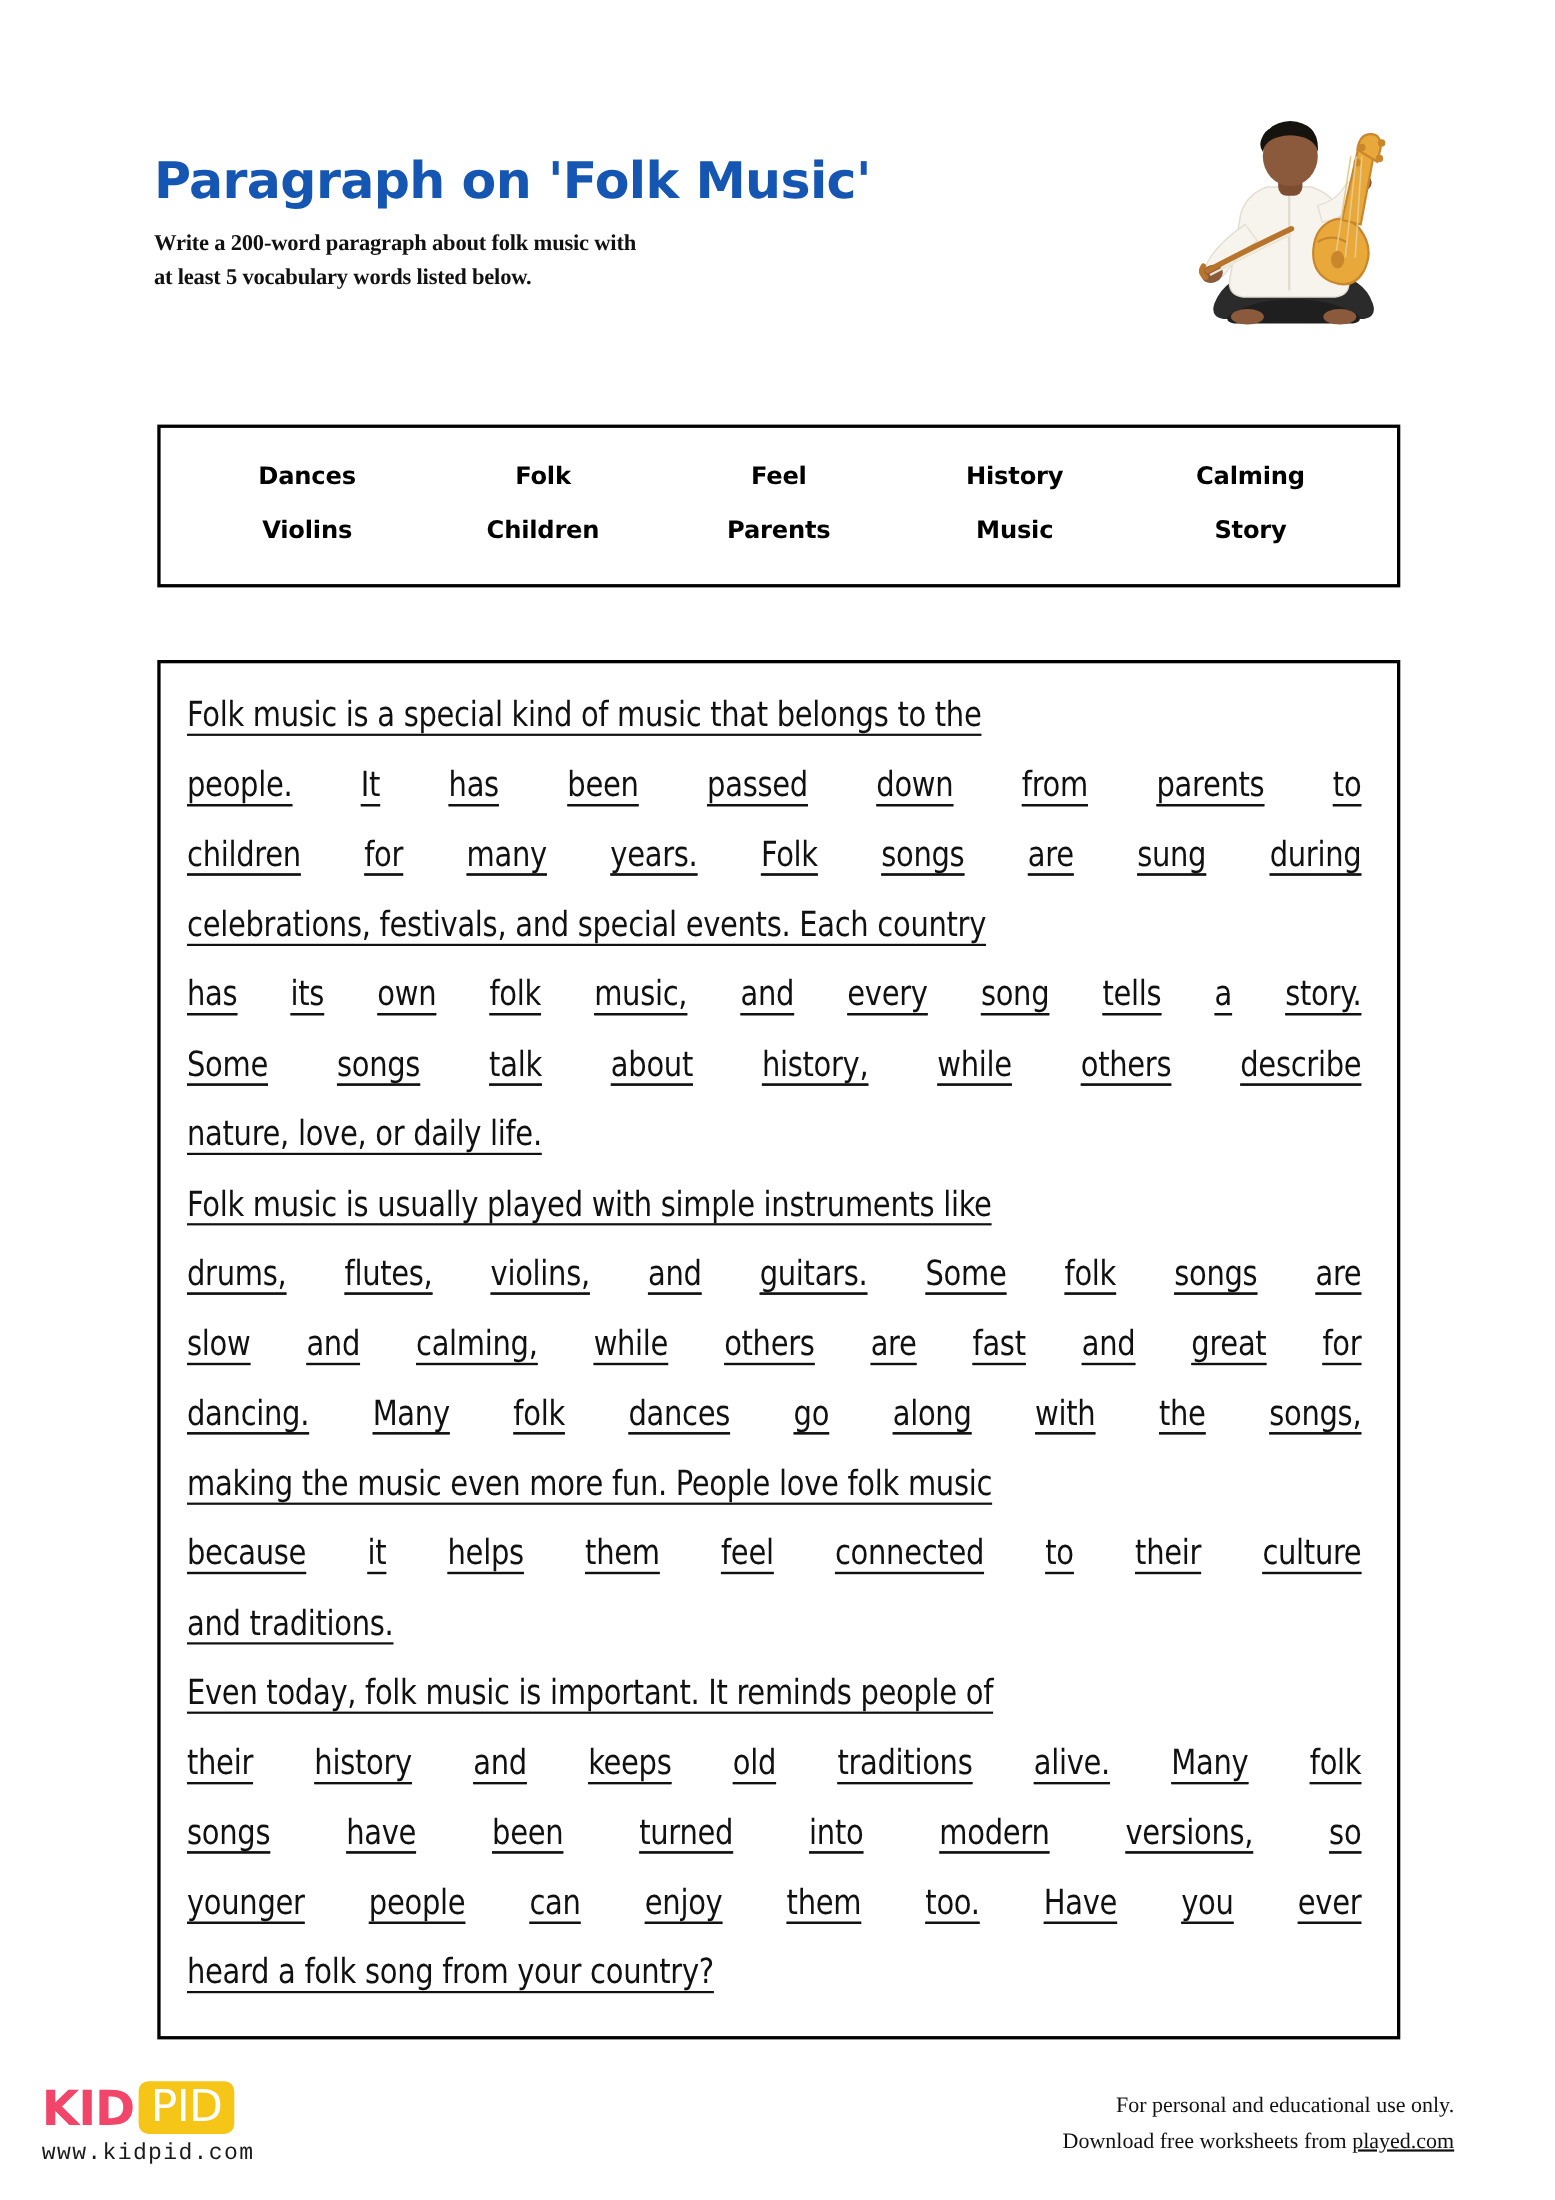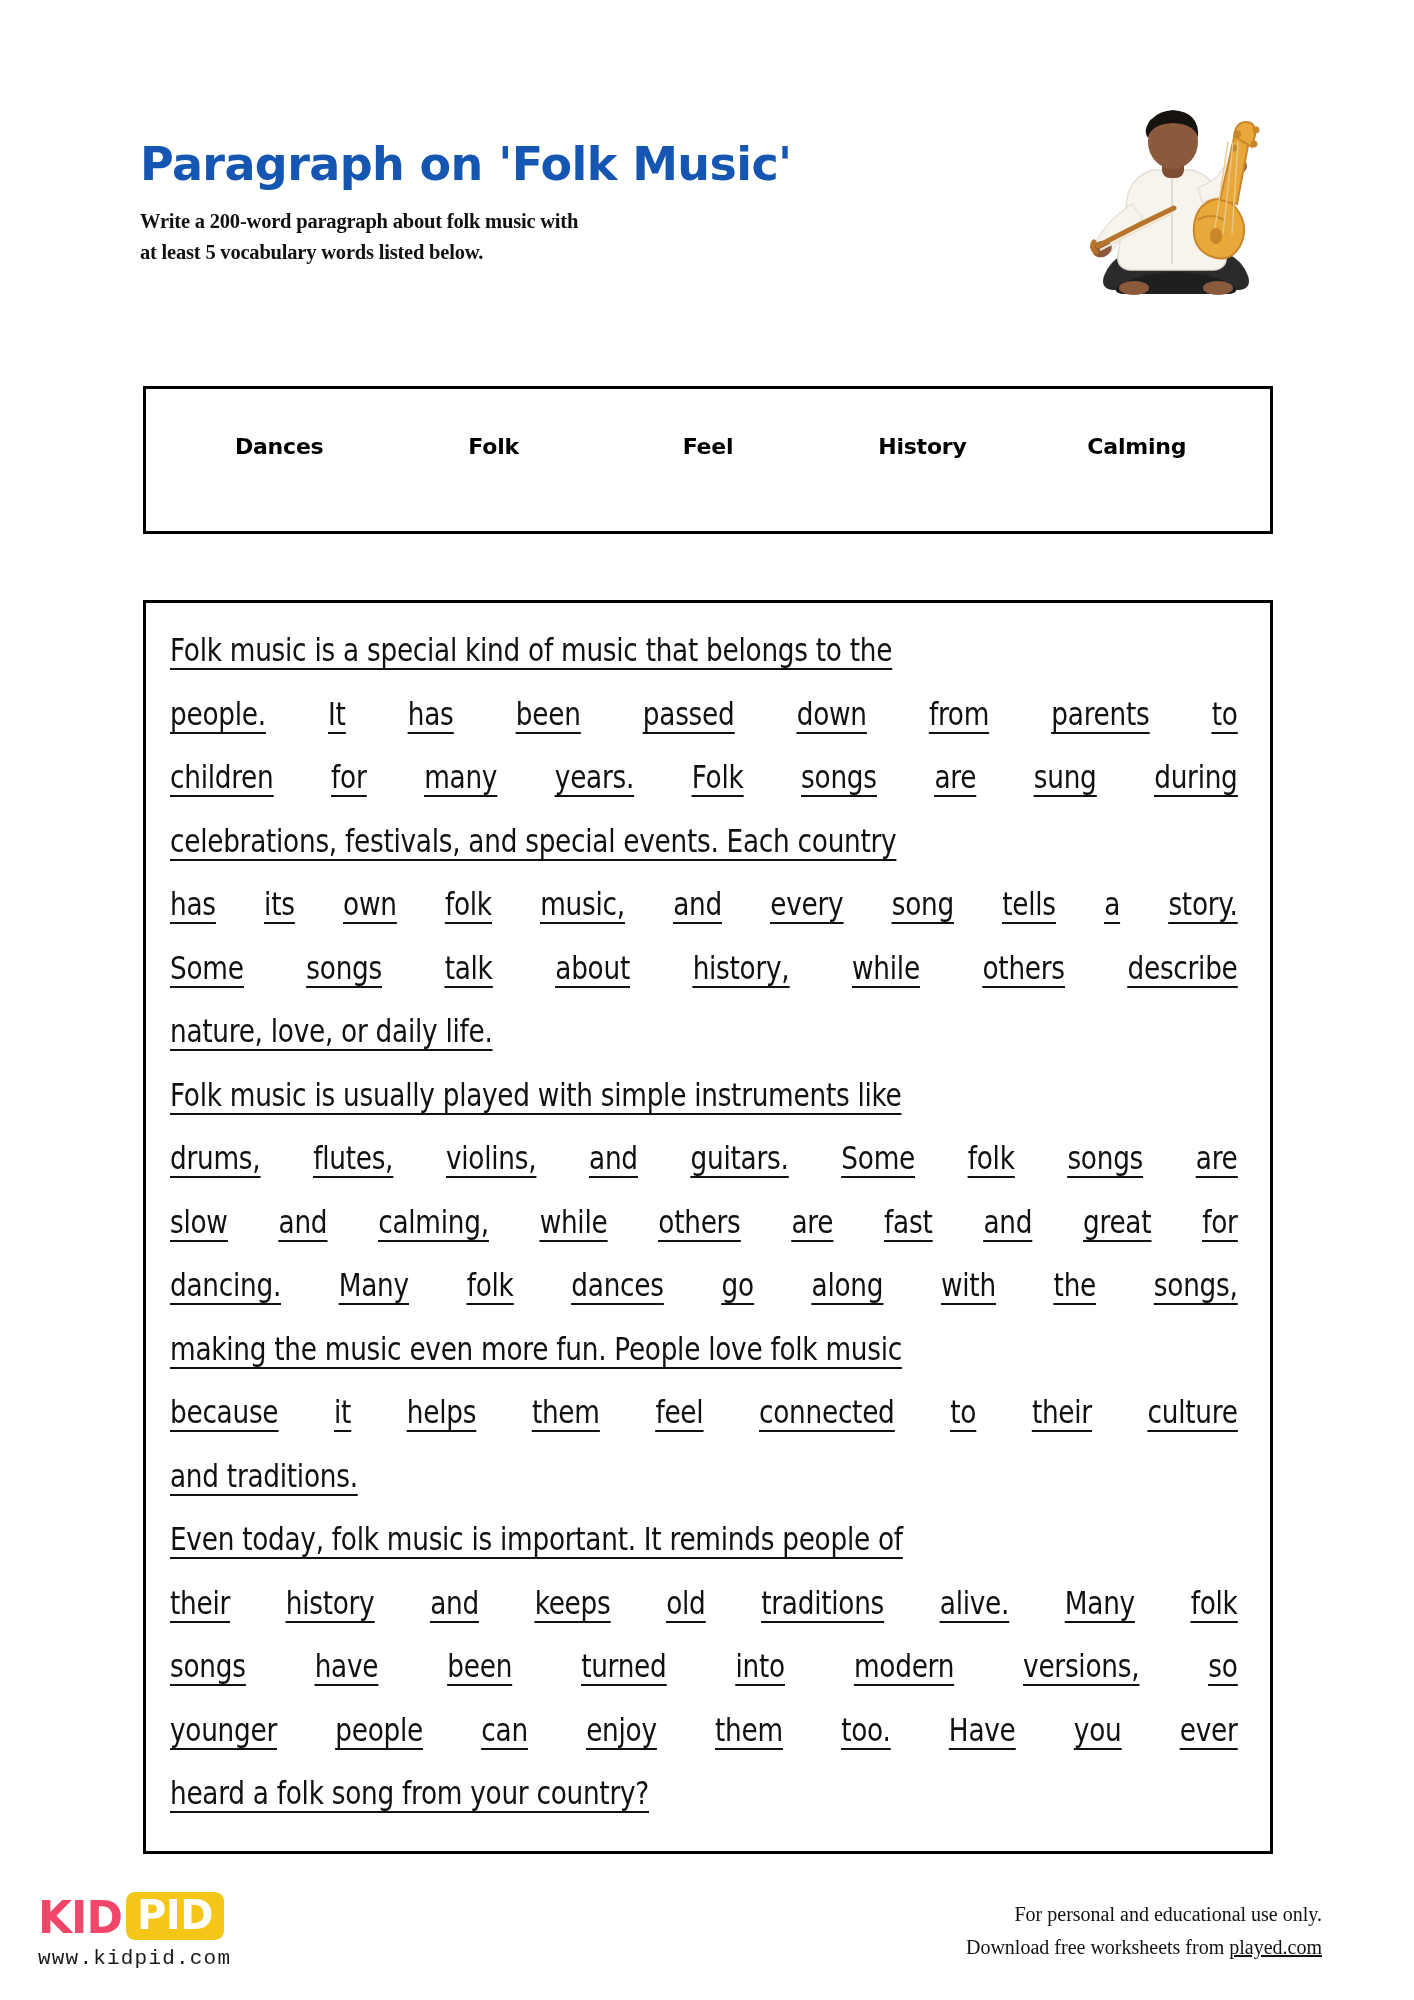--- a/index.html
+++ b/index.html
@@ -153,21 +153,21 @@
     font-family: "DejaVu Sans", sans-serif;
     font-size: 44px;
     font-weight: bold;
     color: #F2456A;
     letter-spacing: -1px;
     line-height: 1;
   }
   .logo-pid {
     font-family: "DejaVu Sans", sans-serif;
     font-size: 40px;
-    font-weight: bold;
+    font-weight: normal;
     color: #ffffff;
     background: #F5C518;
     border-radius: 9px;
     padding: 3px 11px 5px 11px;
     letter-spacing: -0.5px;
     margin-left: 4px;
     line-height: 1;
   }
   .logo-url {
     margin-top: 7px;
@@ -258,20 +258,27 @@
     </svg>
   </div>
 
   <div class="vocab-box">
     <div class="vocab-row">
       <div class="vocab-word">Dances</div>
       <div class="vocab-word">Folk</div>
       <div class="vocab-word">Feel</div>
       <div class="vocab-word">History</div>
       <div class="vocab-word">Calming</div>
+    </div>
+    <div class="vocab-row">
+      <div class="vocab-word">Violins</div>
+      <div class="vocab-word">Children</div>
+      <div class="vocab-word">Parents</div>
+      <div class="vocab-word">Music</div>
+      <div class="vocab-word">Story</div>
     </div>
   </div>
 
   <div class="para-box" id="para-box">
       <div class="para-line">Folk music is a special kind of music that belongs to the</div>
       <div class="para-line justify">
         <span>people.</span>
         <span>It</span>
         <span>has</span>
         <span>been</span>

